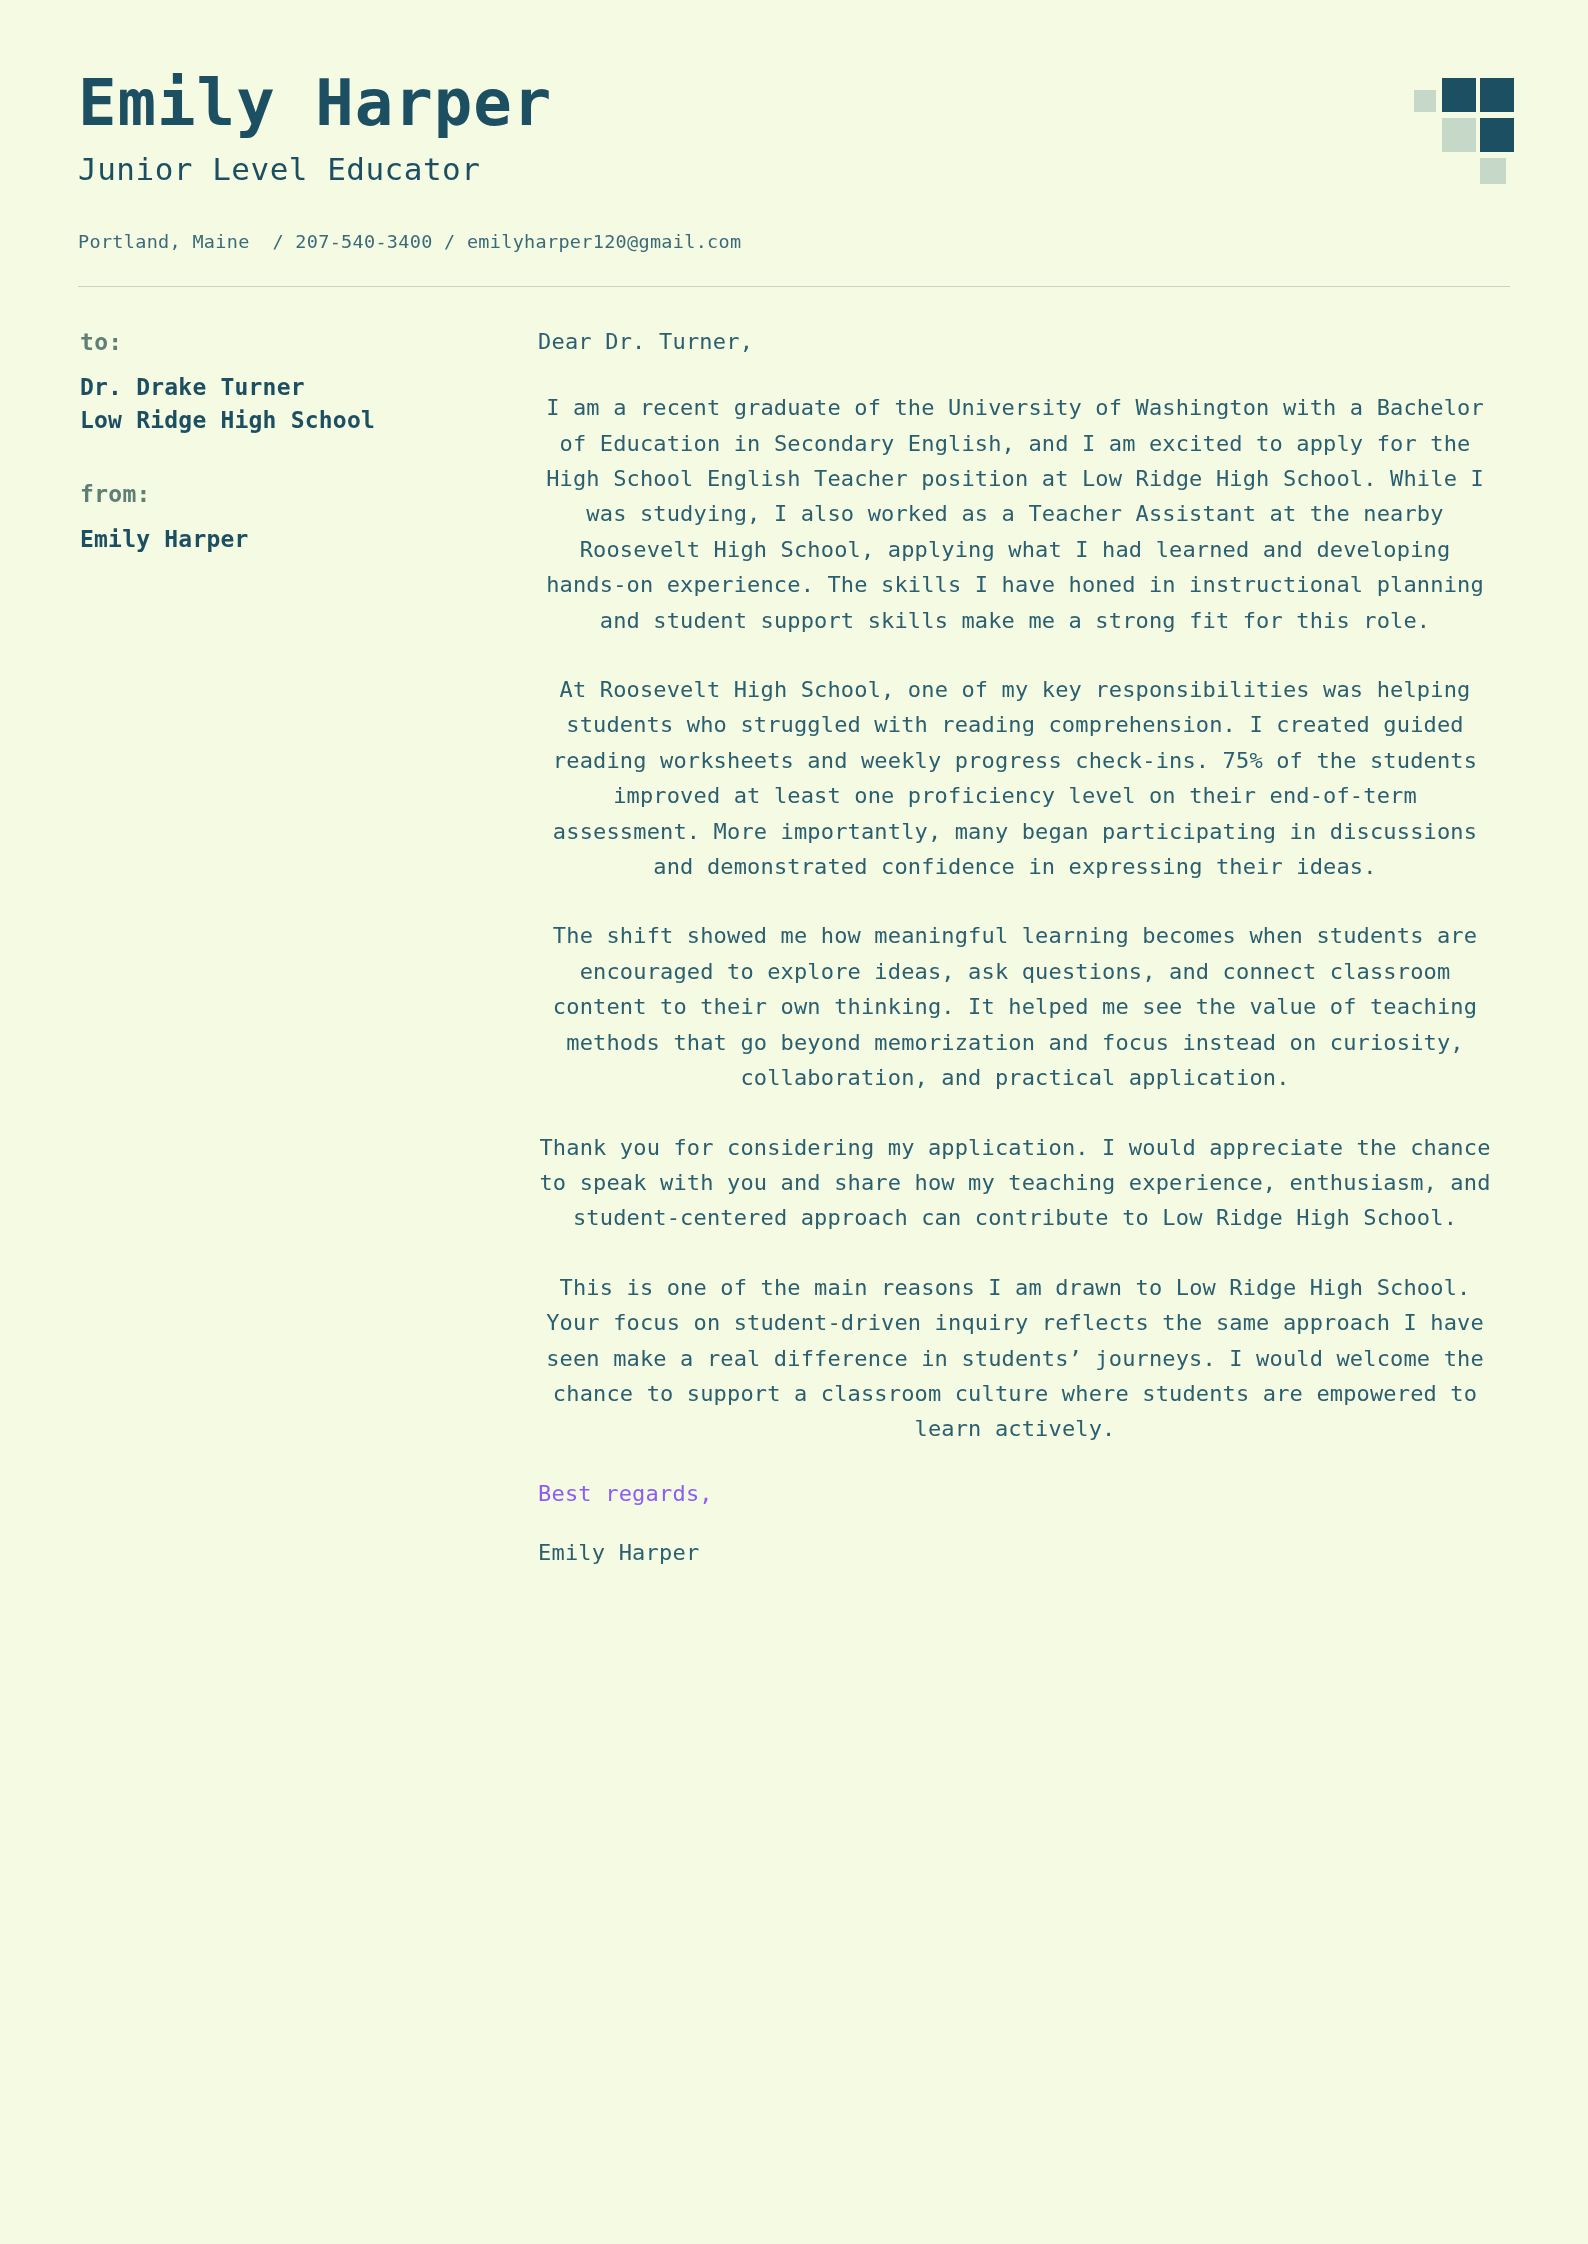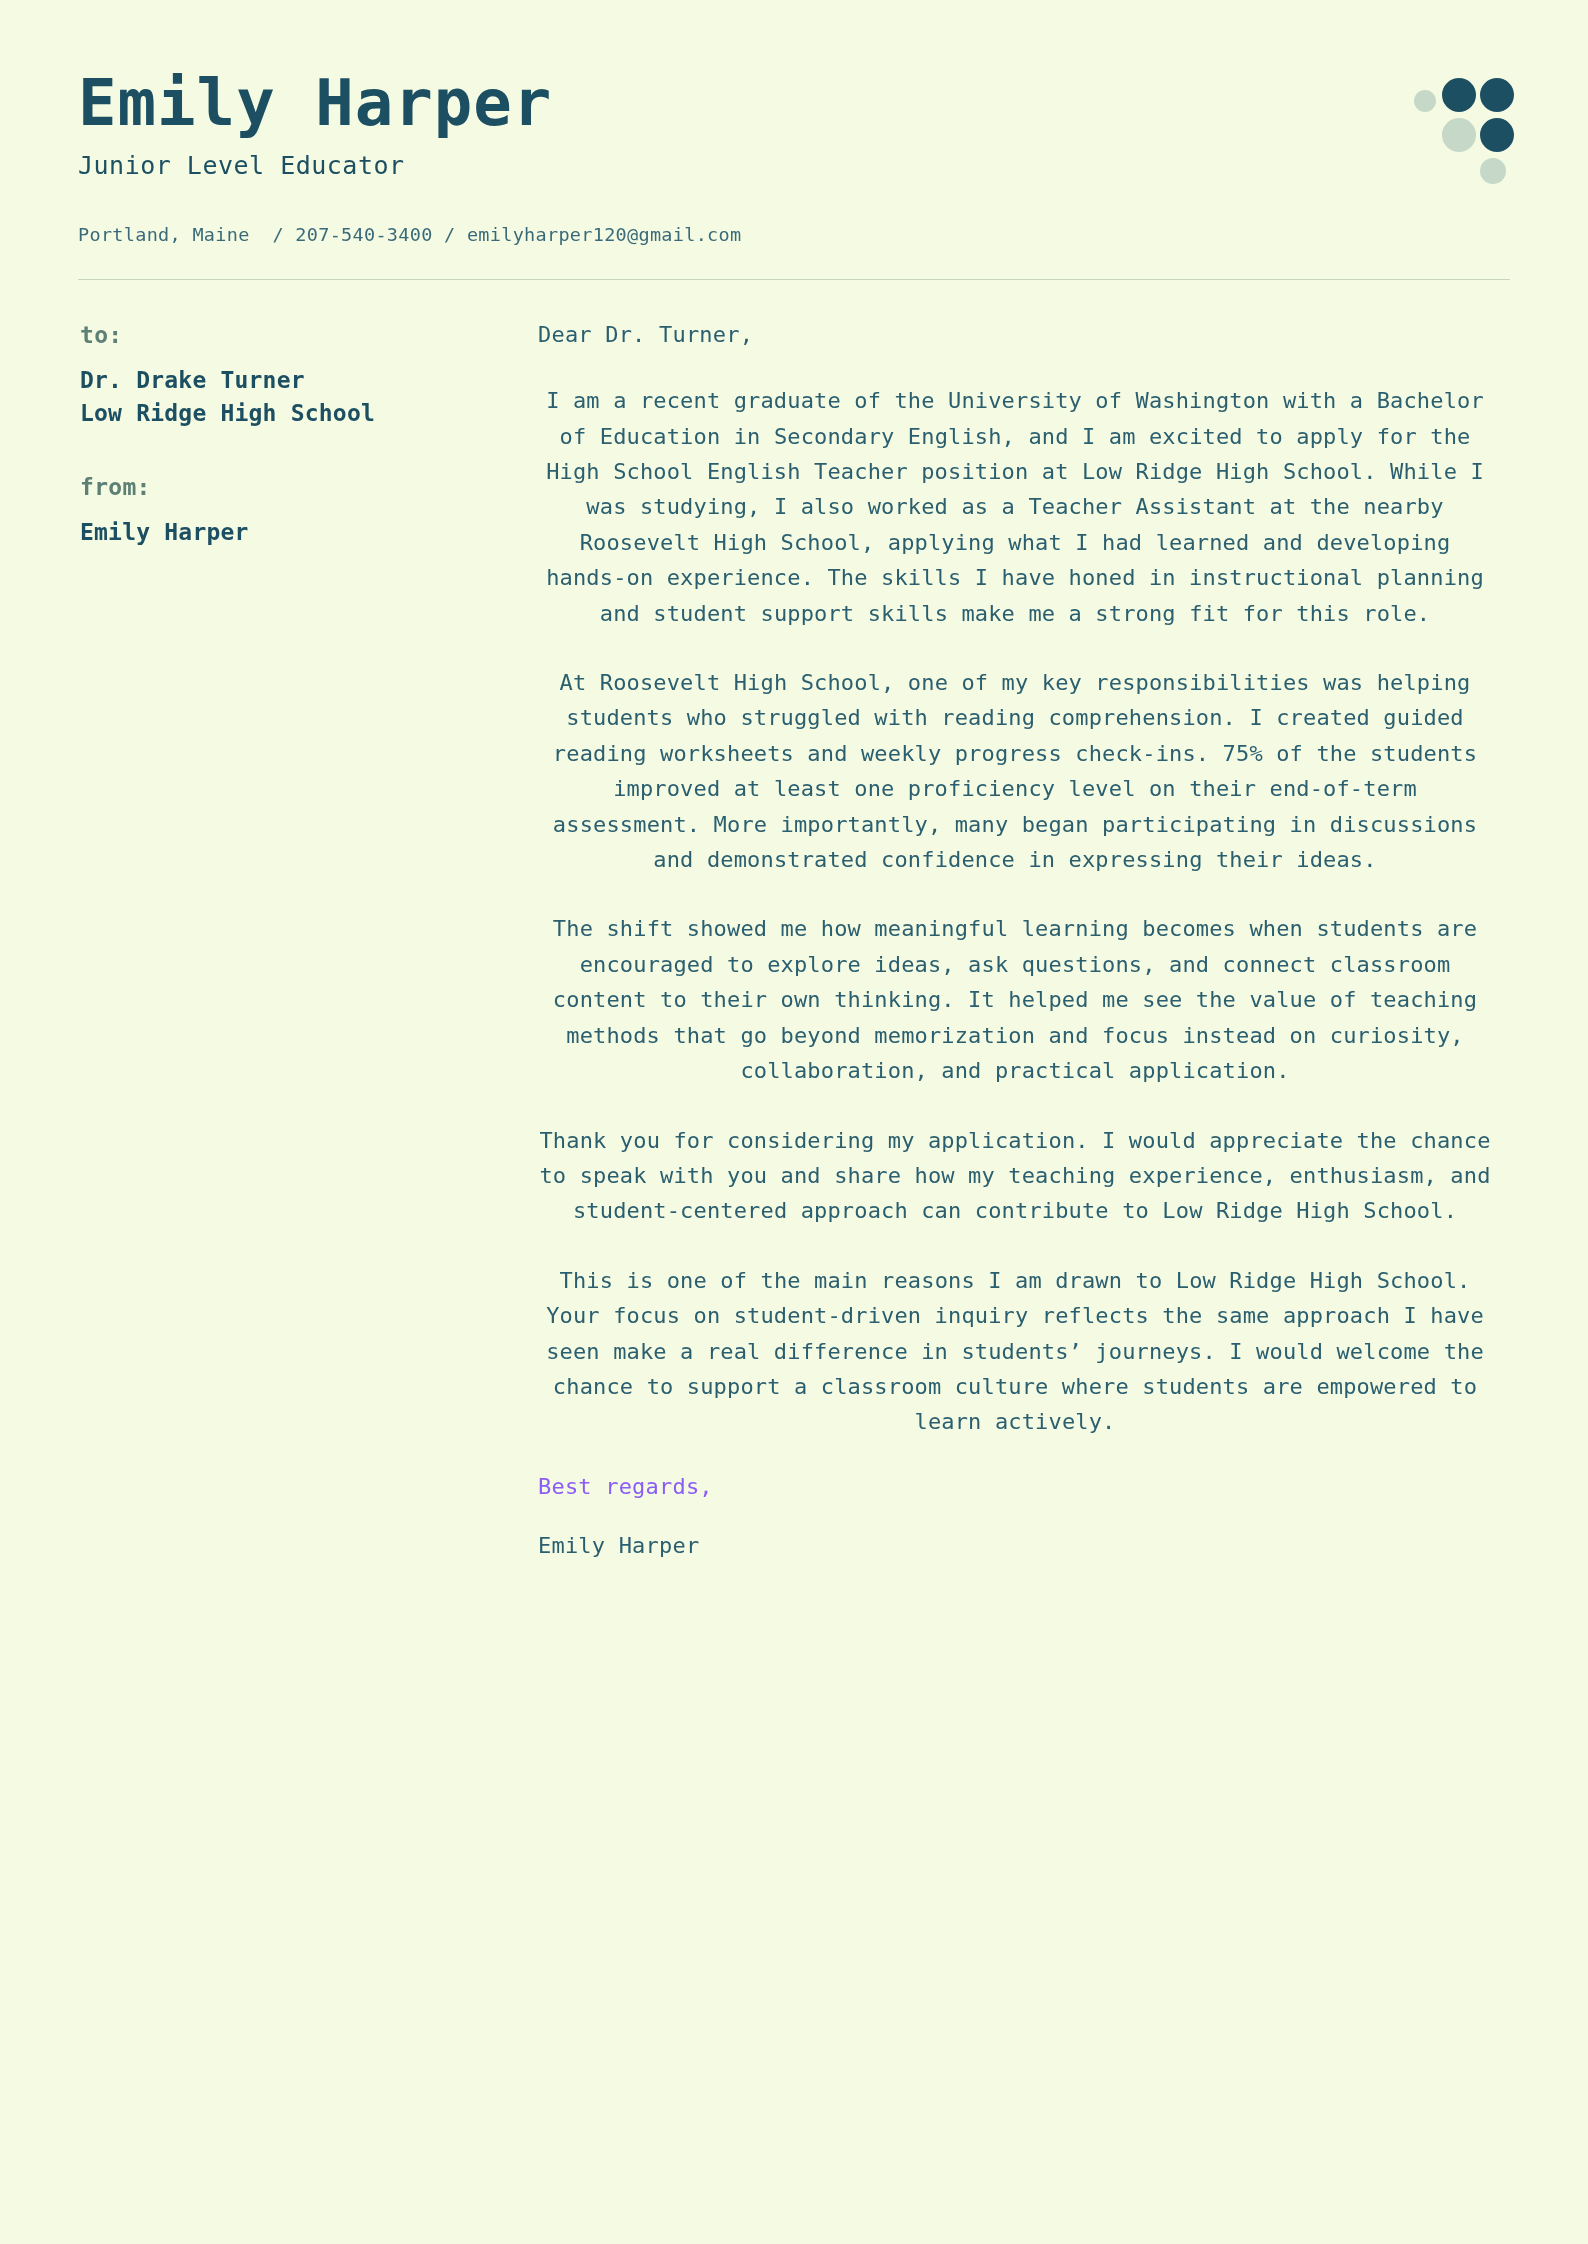--- a/index.html
+++ b/index.html
@@ -1,15 +1,15 @@
 <!DOCTYPE html>
 <html><head>
 <meta charset="utf-8">
 <style>
-  * { box-sizing: border-box; border-radius: 26px; }
+  * { box-sizing: border-box; }
   html, body { margin: 0; padding: 0; }
   body {
     width: 1588px;
     height: 2244px;
     background: #f4fbe2;
     font-family: "DejaVu Sans Mono", monospace;
     color: #1d4f63;
     overflow: hidden;
   }
   .page {
@@ -26,21 +26,21 @@
   }
   .name {
     font-size: 64px;
     font-weight: bold;
     letter-spacing: 1px;
     color: #1d4f63;
     line-height: 1.05;
     margin: 0 0 14px 0;
   }
   .role {
-    font-size: 25px;
+    font-size: 31px;
     color: #1d4f63;
     letter-spacing: 0.5px;
     margin: 0 0 44px 0;
   }
   .contact {
     font-size: 18.5px;
     color: #3a6a7a;
     letter-spacing: 0.3px;
     white-space: pre;
   }

